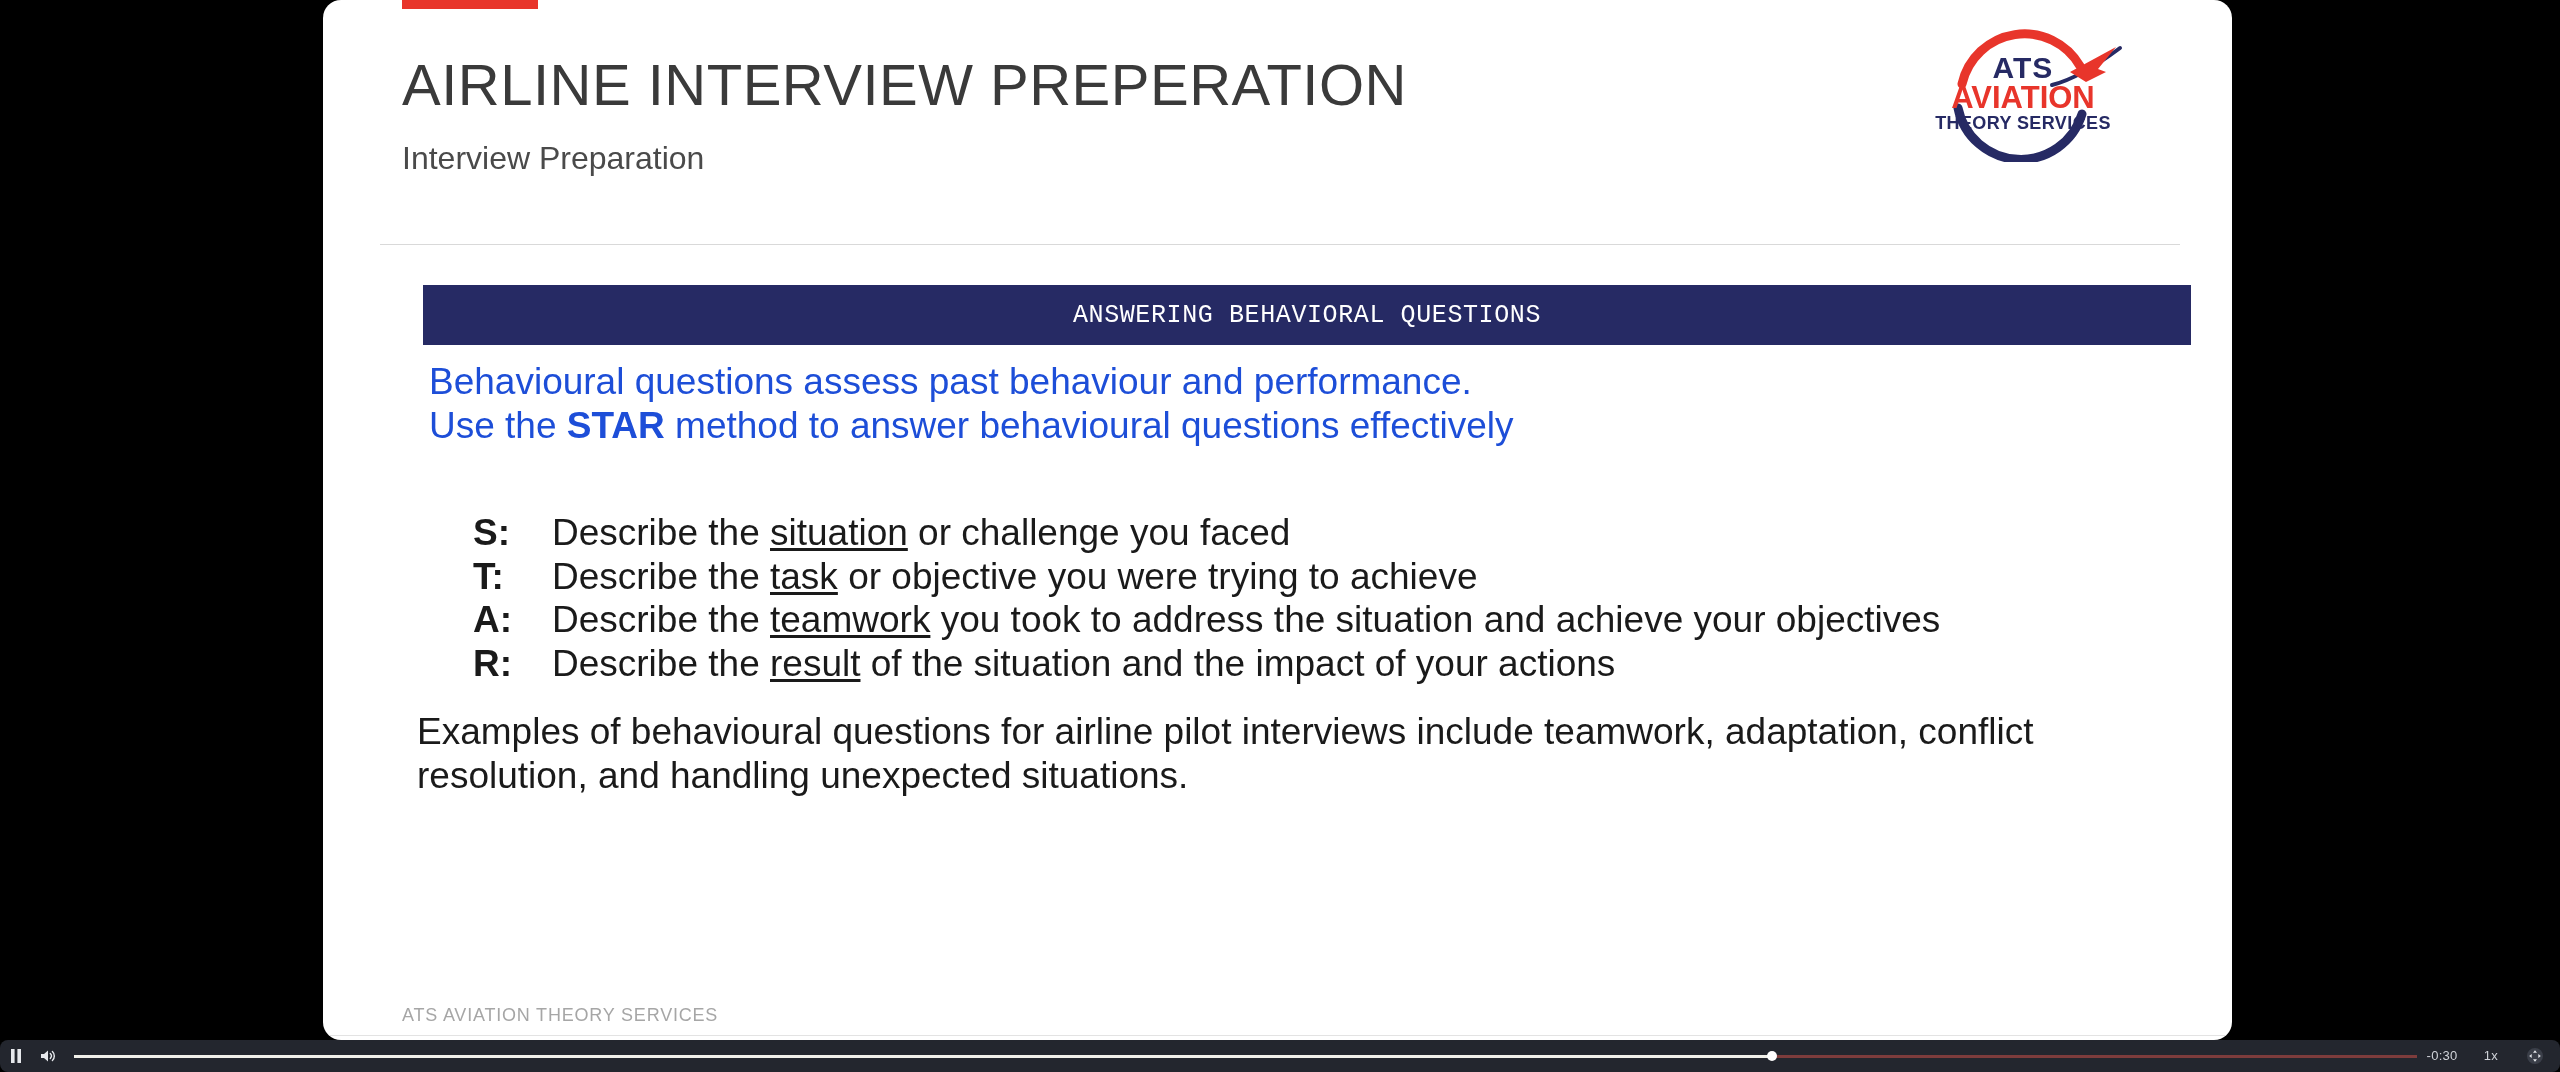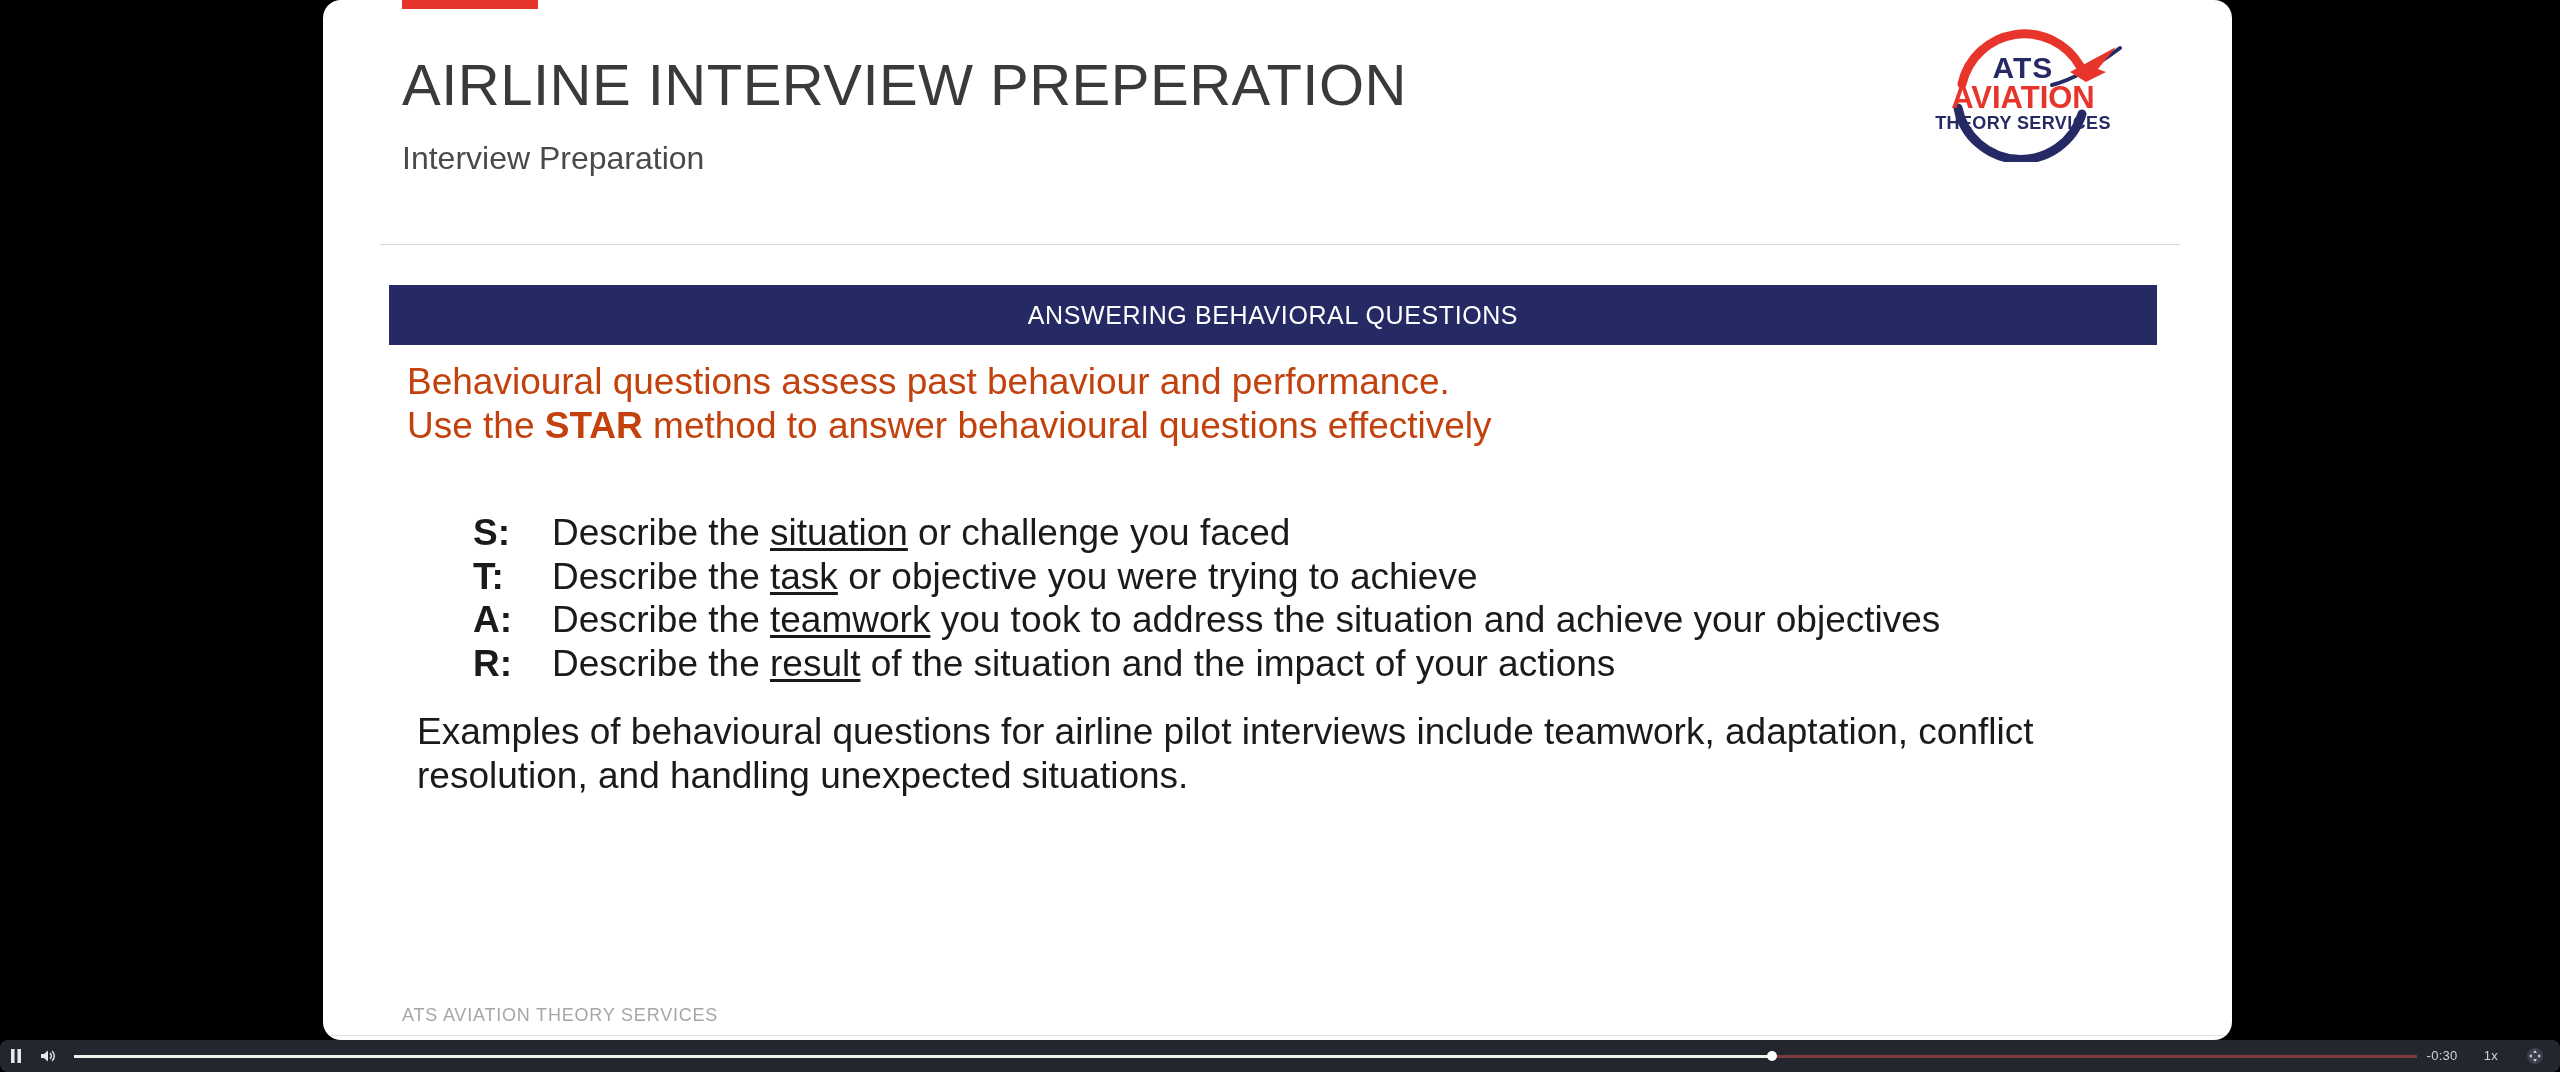--- a/index.html
+++ b/index.html
@@ -99,51 +99,52 @@
     left: 1597px;
     top: 22px;
     width: 210px;
     height: 140px;
   }
   #logo svg { display:block; width:210px; height:140px; }
 
   
   #section-banner {
     position: absolute;
-    left: 66px;
+    left: 100px;
     top: 285px;
     width: 1768px;
     height: 60px;
     background: #262a64;
     display: flex;
     align-items: center;
     justify-content: center;
+    font-family: Liberation Mono, monospace;
   }
   #section-banner-label {
     color: #ffffff;
     font-size: 25px;
     letter-spacing: 0.6px;
     font-weight: 400;
     white-space: nowrap;
   }
 
   
   #slide-body {
     position: absolute;
     left: 0;
     top: 360px;
     width: 1909px;
   }
 
   .body-line {
     position: absolute;
-    left: 84px;
+    left: 106px;
     font-size: 37px;
     line-height: 44px;
-    color: #c2410c;
+    color: #1d4ed8;
     white-space: nowrap;
     font-weight: 400;
   }
   .body-line b { font-weight: 700; }
 
   #intro-1 { top: 0px; }
   #intro-2 { top: 44px; }
 
   
   .star-row {

